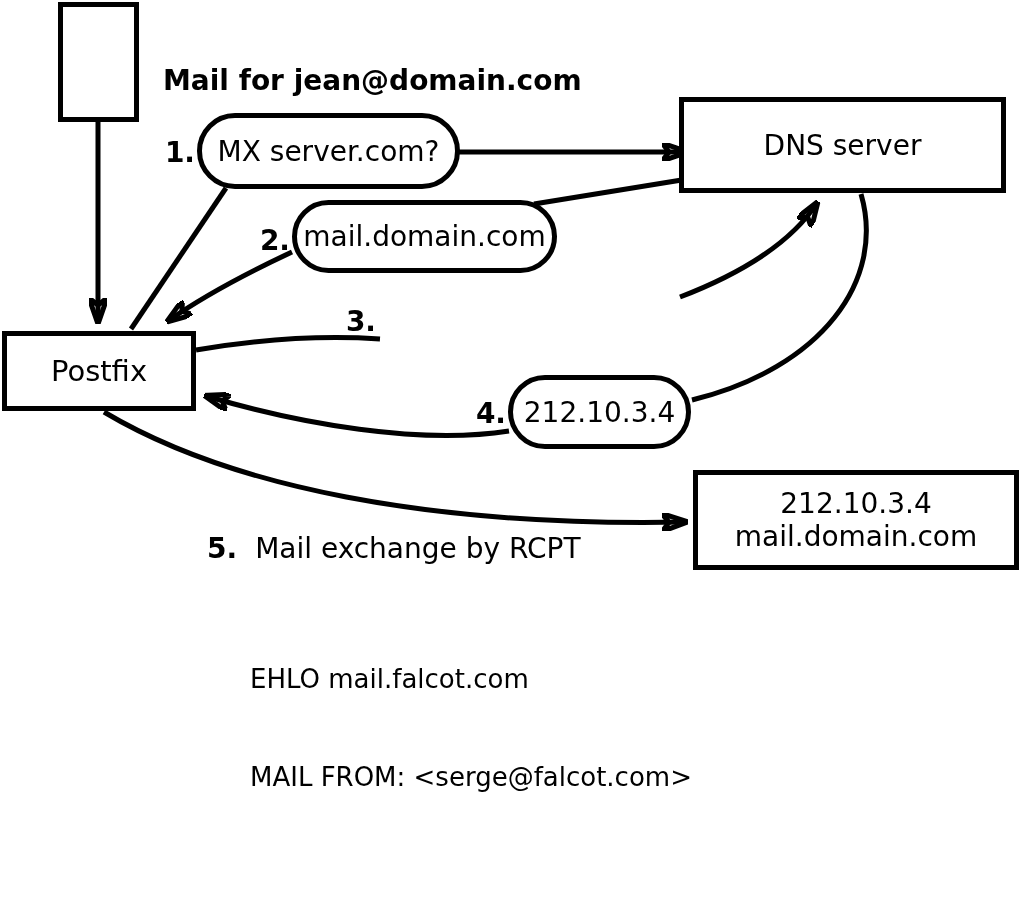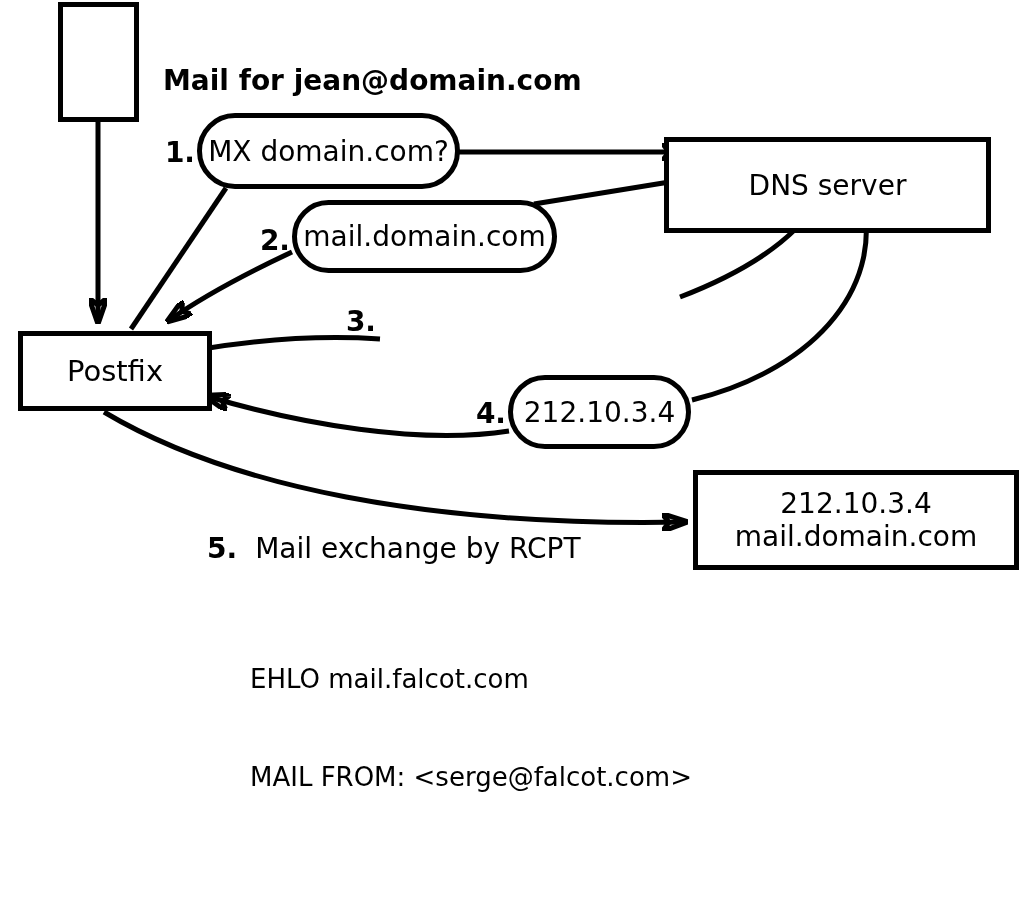--- a/index.html
+++ b/index.html
@@ -82,36 +82,36 @@
     <path d="M 680 297 C 745 272 793 240 817 203" marker-end="url(#arrow)"></path>
     <path d="M 861 194 C 886 280 822 368 692 400"></path>
     <path d="M 509 431 C 420 445 300 424 206 396" marker-end="url(#arrow)"></path>
     <path d="M 104 412 C 230 487 430 527 686 522" marker-end="url(#arrow)"></path>
   </svg>
 
   <div class="node rectnode" style="left:58px; top:2px; width:81px; height:120px;"></div>
 
   <div class="note" style="left:163px; top:44px;margin-top:20px;">Mail for jean@domain.com</div>
 
-  <div class="node rectnode" style="left:2px; top:331px; width:194px; height:80px;margin-left:16px;">
+  <div class="node rectnode" style="left:2px; top:331px; width:194px; height:80px;">
     <span class="node-label">Postfix</span>
   </div>
 
-  <div class="node rectnode" style="left:664px; top:97px; width:327px; height:96px;margin-top:40px;">
+  <div class="node rectnode" style="left:679px; top:97px; width:327px; height:96px;">
     <span class="dns-label">DNS server</span>
   </div>
 
   <div class="node rectnode server-box" style="left:693px; top:470px; width:326px; height:100px;">
     <div class="server-line">212.10.3.4</div>
     <div class="server-line">mail.domain.com</div>
   </div>
 
   <div class="stepnum" style="left:155px; top:136px;">1.</div>
   <div class="node pill" style="left:197px; top:113px; width:263px; height:76px;">
-    <span>MX domain.com?</span>
+    <span>MX server.com?</span>
   </div>
 
   <div class="stepnum" style="left:250px; top:224px;">2.</div>
   <div class="node pill" style="left:292px; top:200px; width:265px; height:73px;">
     <span>mail.domain.com</span>
   </div>
 
   <div class="stepnum" style="left:336px; top:305px;">3.</div>
 
   <div class="stepnum" style="left:466px; top:397px;">4.</div>

